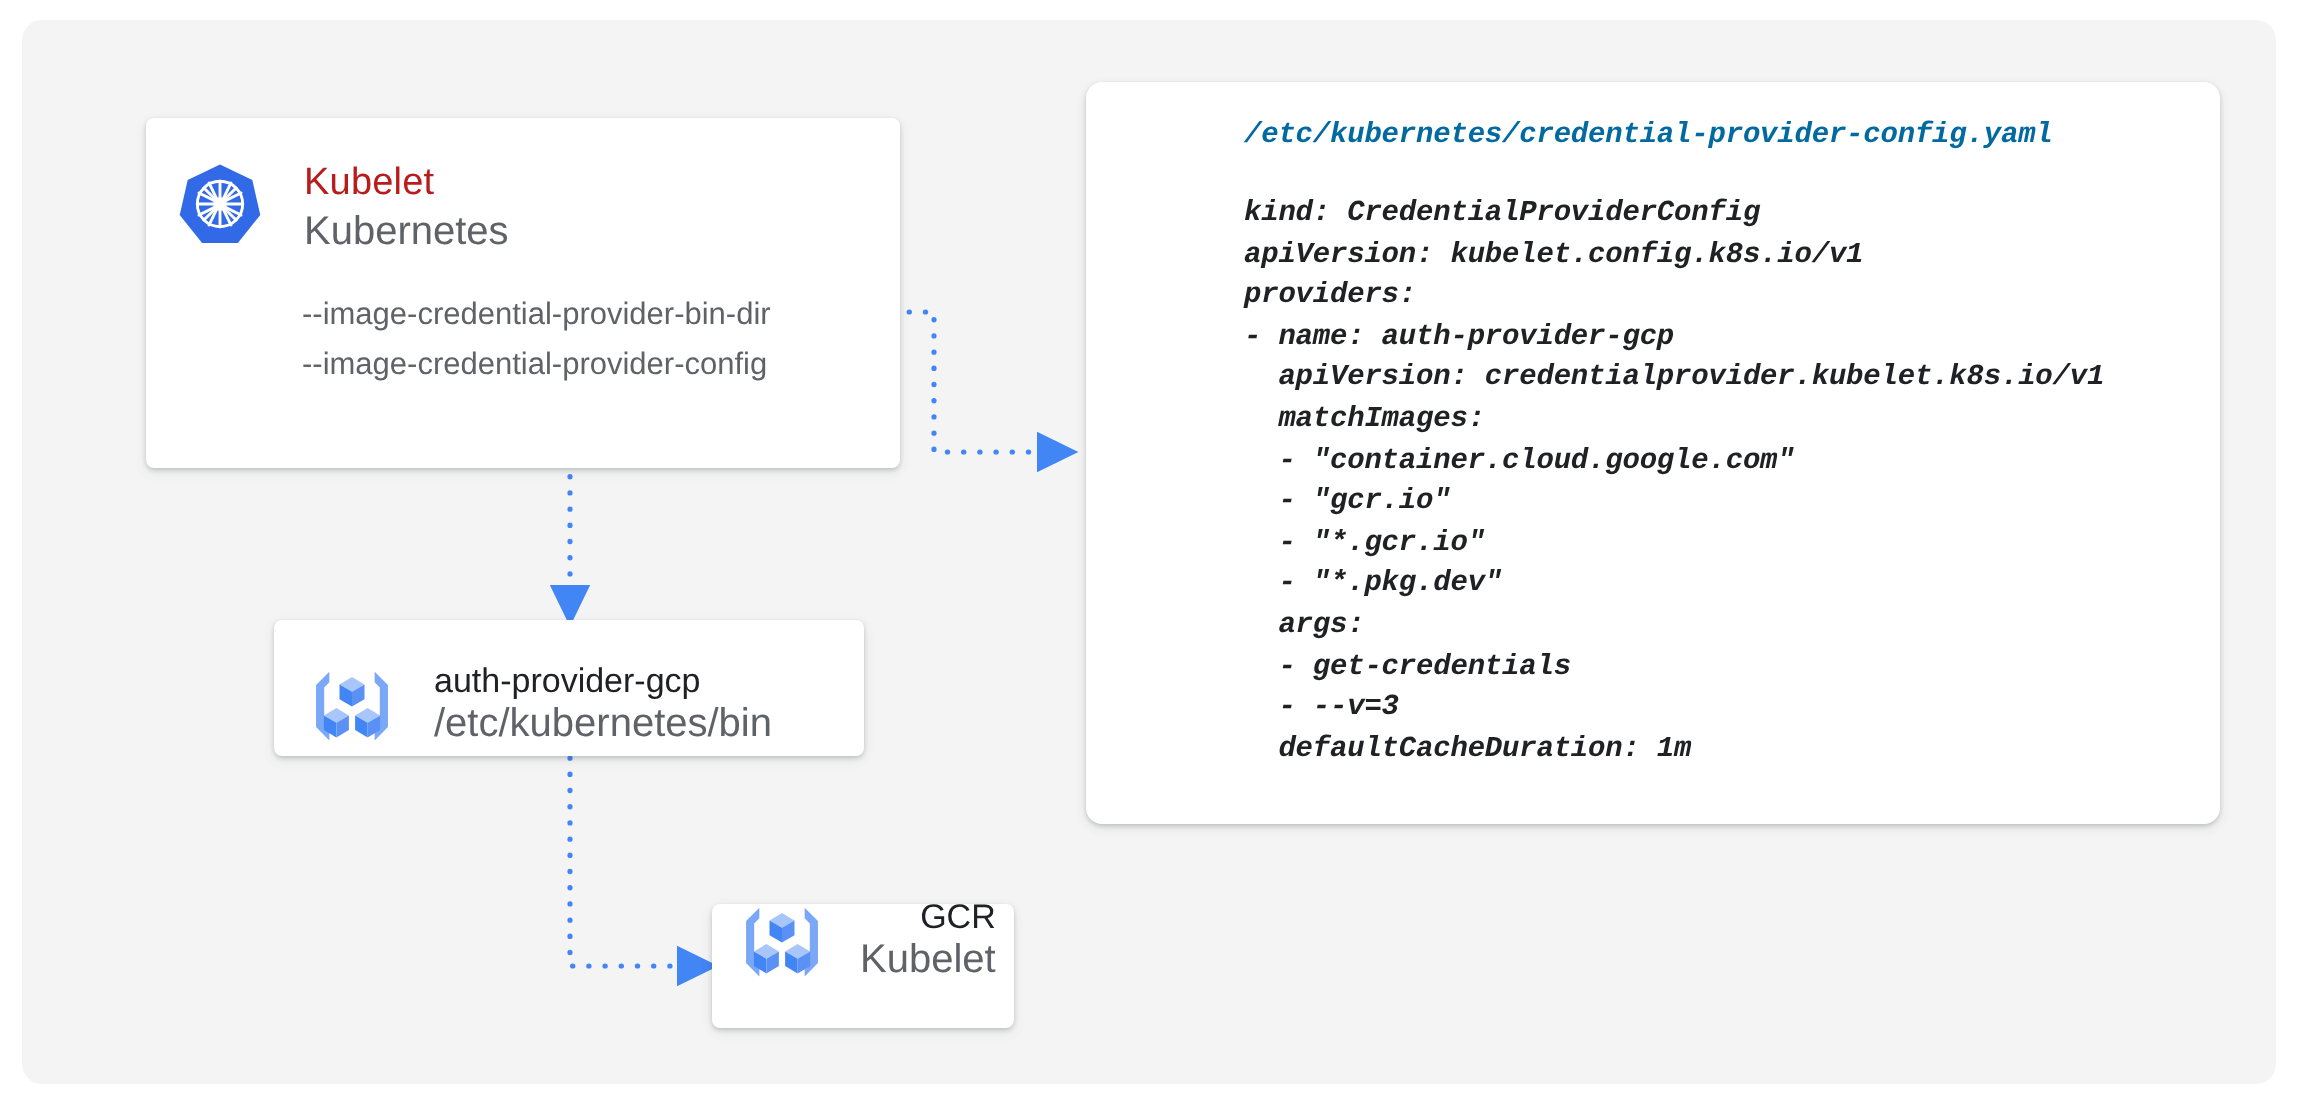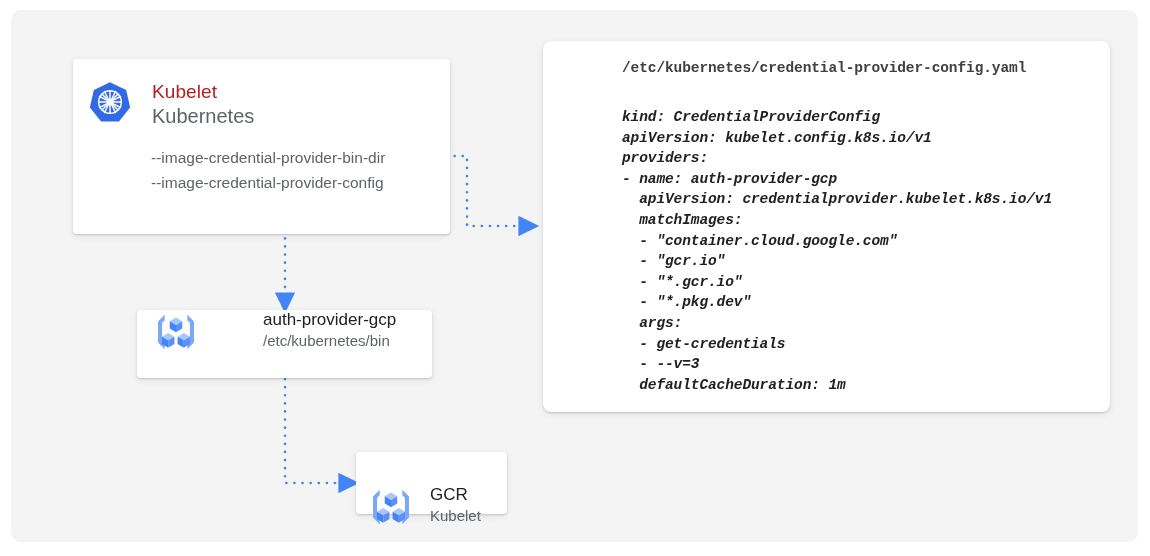--- a/index.html
+++ b/index.html
@@ -97,21 +97,21 @@
     font-size: 20px;
     color: #5f6368;
     line-height: 24px;
   }
   .title-md {
     font-size: 17px;
     color: #202124;
     line-height: 22px;
   }
   .subtitle-md {
-    font-size: 15px;
+    font-size: 20px;
     color: #5f6368;
     line-height: 20px;
   }
 
   
   .flags {
     position: absolute;
     left: 151px;
     top: 145px;
     font-size: 15.5px;
@@ -123,28 +123,29 @@
   
   .yaml-inner {
     position: absolute;
     left: 622px;
     top: 56px;
     width: 470px;
   }
   .yaml-file {
     font-family: "Liberation Mono", "DejaVu Sans Mono", monospace;
     font-weight: bold;
+    font-style: italic;
     font-size: 14.5px;
-    color: #404040;
+    color: #0369a1;
     line-height: 24px;
     white-space: pre;
     letter-spacing: -0.1px;
   }
   .yaml-body {
-    margin-top: 27px;
+    margin-top: 17px;
     font-family: "Liberation Mono", "DejaVu Sans Mono", monospace;
     font-weight: bold;
     font-style: italic;
     font-size: 14.5px;
     color: #202124;
     line-height: 20.6px;
     white-space: pre;
     letter-spacing: -0.1px;
   }
 
@@ -222,21 +223,21 @@
     </span>
   </div>
 
   <div class="flags">
     <div>--image-credential-provider-bin-dir</div>
     <div>--image-credential-provider-config</div>
   </div>
 
   <div class="card card-auth"></div>
 
-  <div class="icon-row" style="left:149px; top:305px;gap:46px;">
+  <div class="icon-row" style="left:149px; top:326px;">
     <span class="icon-box" style="width:54px;height:54px;">
       <svg width="50" height="50" viewBox="0 0 64 64" xmlns="http://www.w3.org/2000/svg">
         <g fill="#7ba7f7">
           <path d="M17.5 10 L9 18.5 L9 45.5 L17.5 54 L17.5 47.2 L14.2 43.9 L14.2 20.1 L17.5 16.8 Z"></path>
           <path d="M46.5 10 L55 18.5 L55 45.5 L46.5 54 L46.5 47.2 L49.8 43.9 L49.8 20.1 L46.5 16.8 Z"></path>
         </g>
         <g>
           <path d="M32 13.5 L40 18.2 L32 22.9 L24 18.2 Z" fill="#a8c6fa"></path>
           <path d="M24 18.2 L32 22.9 L32 32.3 L24 27.6 Z" fill="#4285f4"></path>
           <path d="M40 18.2 L40 27.6 L32 32.3 L32 22.9 Z" fill="#5b91f5"></path>
@@ -254,21 +255,21 @@
       </svg>
     </span>
     <span class="text-col" style="margin-left:14px; padding-top:4px;">
       <span class="title-md">auth-provider-gcp</span>
       <span class="subtitle-md">/etc/kubernetes/bin</span>
     </span>
   </div>
 
   <div class="card card-gcr"></div>
 
-  <div class="icon-row" style="left:364px; top:480px;">
+  <div class="icon-row" style="left:364px; top:444px;text-align:right;">
     <span class="icon-box" style="width:54px;height:54px;">
       <svg width="50" height="50" viewBox="0 0 64 64" xmlns="http://www.w3.org/2000/svg">
         <g fill="#7ba7f7">
           <path d="M17.5 10 L9 18.5 L9 45.5 L17.5 54 L17.5 47.2 L14.2 43.9 L14.2 20.1 L17.5 16.8 Z"></path>
           <path d="M46.5 10 L55 18.5 L55 45.5 L46.5 54 L46.5 47.2 L49.8 43.9 L49.8 20.1 L46.5 16.8 Z"></path>
         </g>
         <g>
           <path d="M32 13.5 L40 18.2 L32 22.9 L24 18.2 Z" fill="#a8c6fa"></path>
           <path d="M24 18.2 L32 22.9 L32 32.3 L24 27.6 Z" fill="#4285f4"></path>
           <path d="M40 18.2 L40 27.6 L32 32.3 L32 22.9 Z" fill="#5b91f5"></path>

